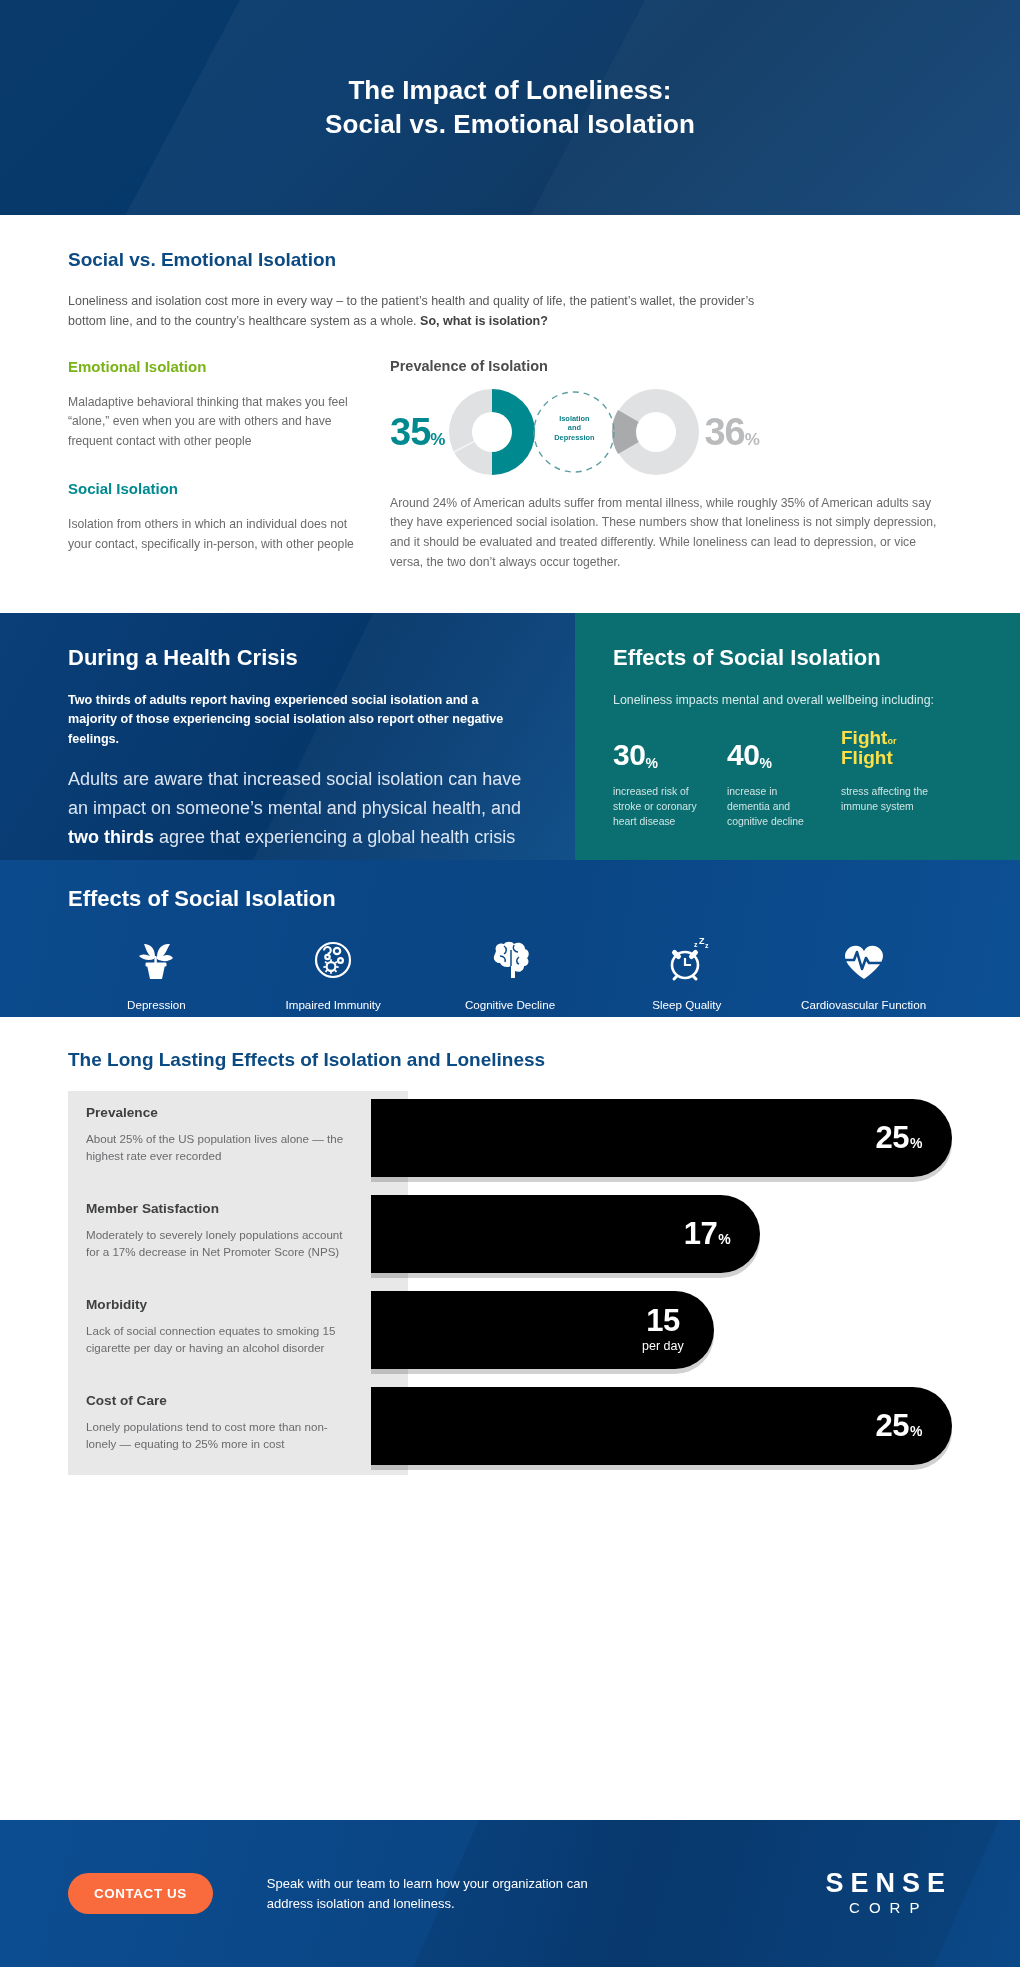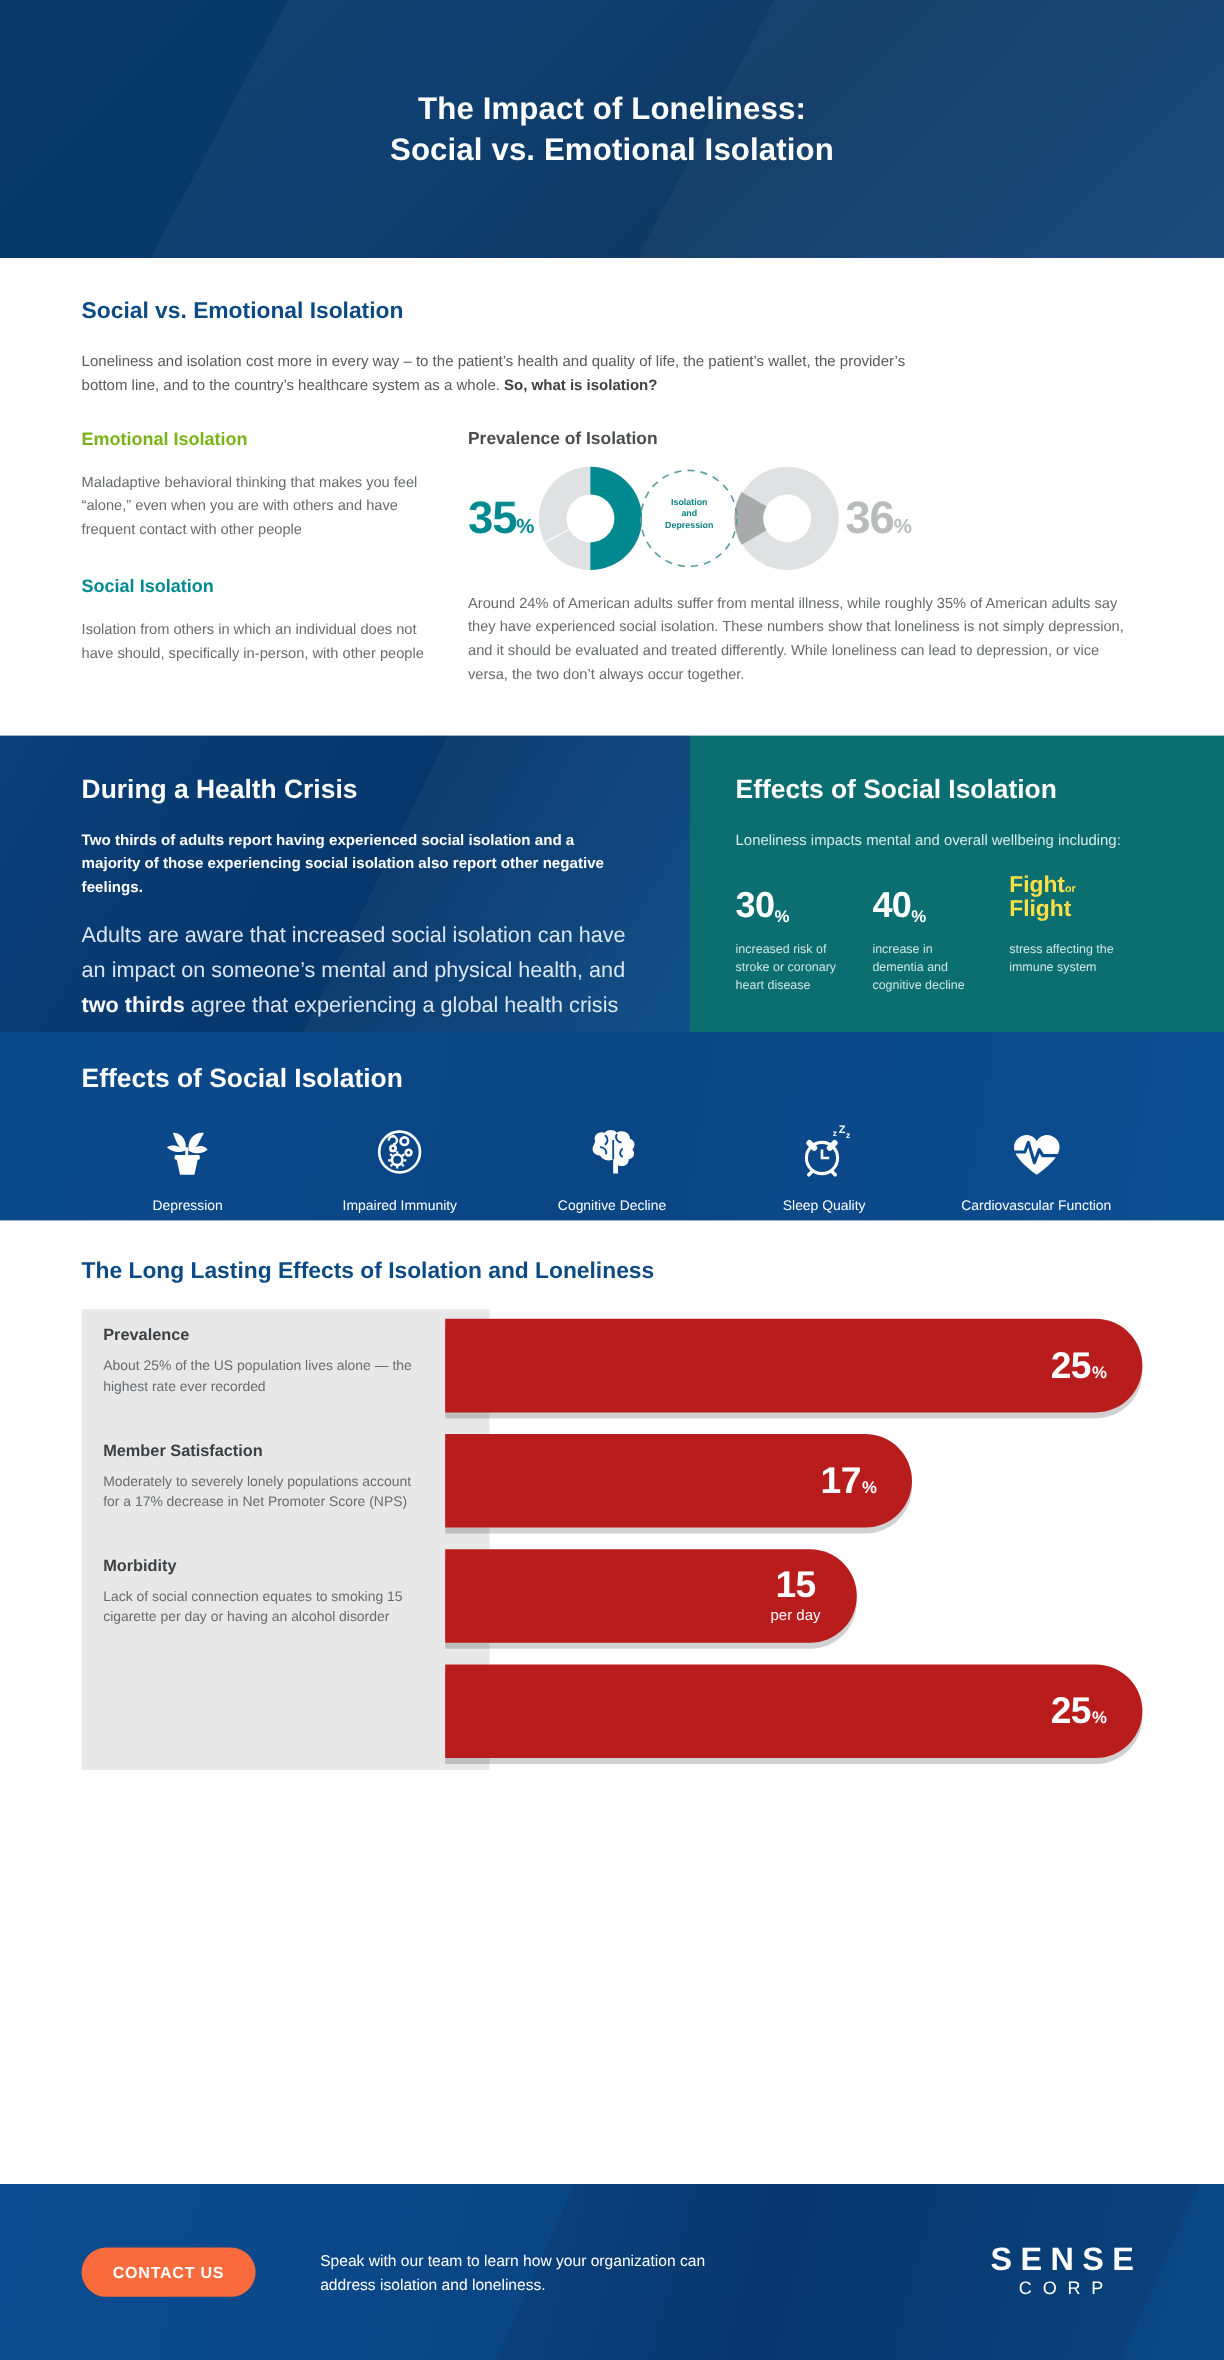--- a/index.html
+++ b/index.html
@@ -270,21 +270,21 @@
     line-height: 1.5;
   }
   .bar-track {
     position: absolute;
     left: 303px; top: 8px; right: 0;
     height: 78px;
   }
   .bar {
     position: relative;
     height: 78px;
-    background: #b91c1c;
+    background: #000000;
     border-radius: 0 39px 39px 0;
     box-shadow: 0 5px 0 rgba(0,0,0,0.18);
     display: flex;
     align-items: center;
     justify-content: flex-end;
     padding-right: 30px;
   }
   .bar-val {
     color: #ffffff;
     font-size: 31px;
@@ -380,21 +380,21 @@
     <div class="h2-blue">Social vs. Emotional Isolation</div>
     <div class="intro">
       <span>Loneliness and isolation cost more in every way – to the patient’s health and quality of life, the patient’s wallet, the provider’s bottom line, and to the country’s healthcare system as a whole. </span><b>So, what is isolation?</b>
     </div>
 
     <div class="cols">
       <div class="col-left">
         <div class="h3-green">Emotional Isolation</div>
         <div class="body-sm">Maladaptive behavioral thinking that makes you feel “alone,” even when you are with others and have frequent contact with other people</div>
         <div class="h3-teal">Social Isolation</div>
-        <div class="body-sm">Isolation from others in which an individual does not have should, specifically in-person, with other people</div>
+        <div class="body-sm">Isolation from others in which an individual does not your contact, specifically in-person, with other people</div>
       </div>
 
       <div class="col-right">
         <div class="h3-gray">Prevalence of Isolation</div>
 
         <div class="donut-row">
           <div class="big-num num-teal">
             <span>35</span><span class="pct">%</span>
           </div>
 
@@ -612,20 +612,24 @@
           <div class="bar" style="width:59%;">
             <div class="bar-val-stack">
               <div class="num">15</div>
               <div class="unit">per day</div>
             </div>
           </div>
         </div>
       </div>
 
       <div class="bar-row">
+        <div class="bar-label-cell">
+          <div class="bar-title">Cost of Care</div>
+          <div class="bar-desc">Lonely populations tend to cost more than non-lonely — equating to 25% more in cost</div>
+        </div>
         <div class="bar-track">
           <div class="bar" style="width:100%;">
             <div class="bar-val">
               <span>25</span>
                 <span class="pct">%</span>
             </div>
           </div>
         </div>
       </div>
     </div>

